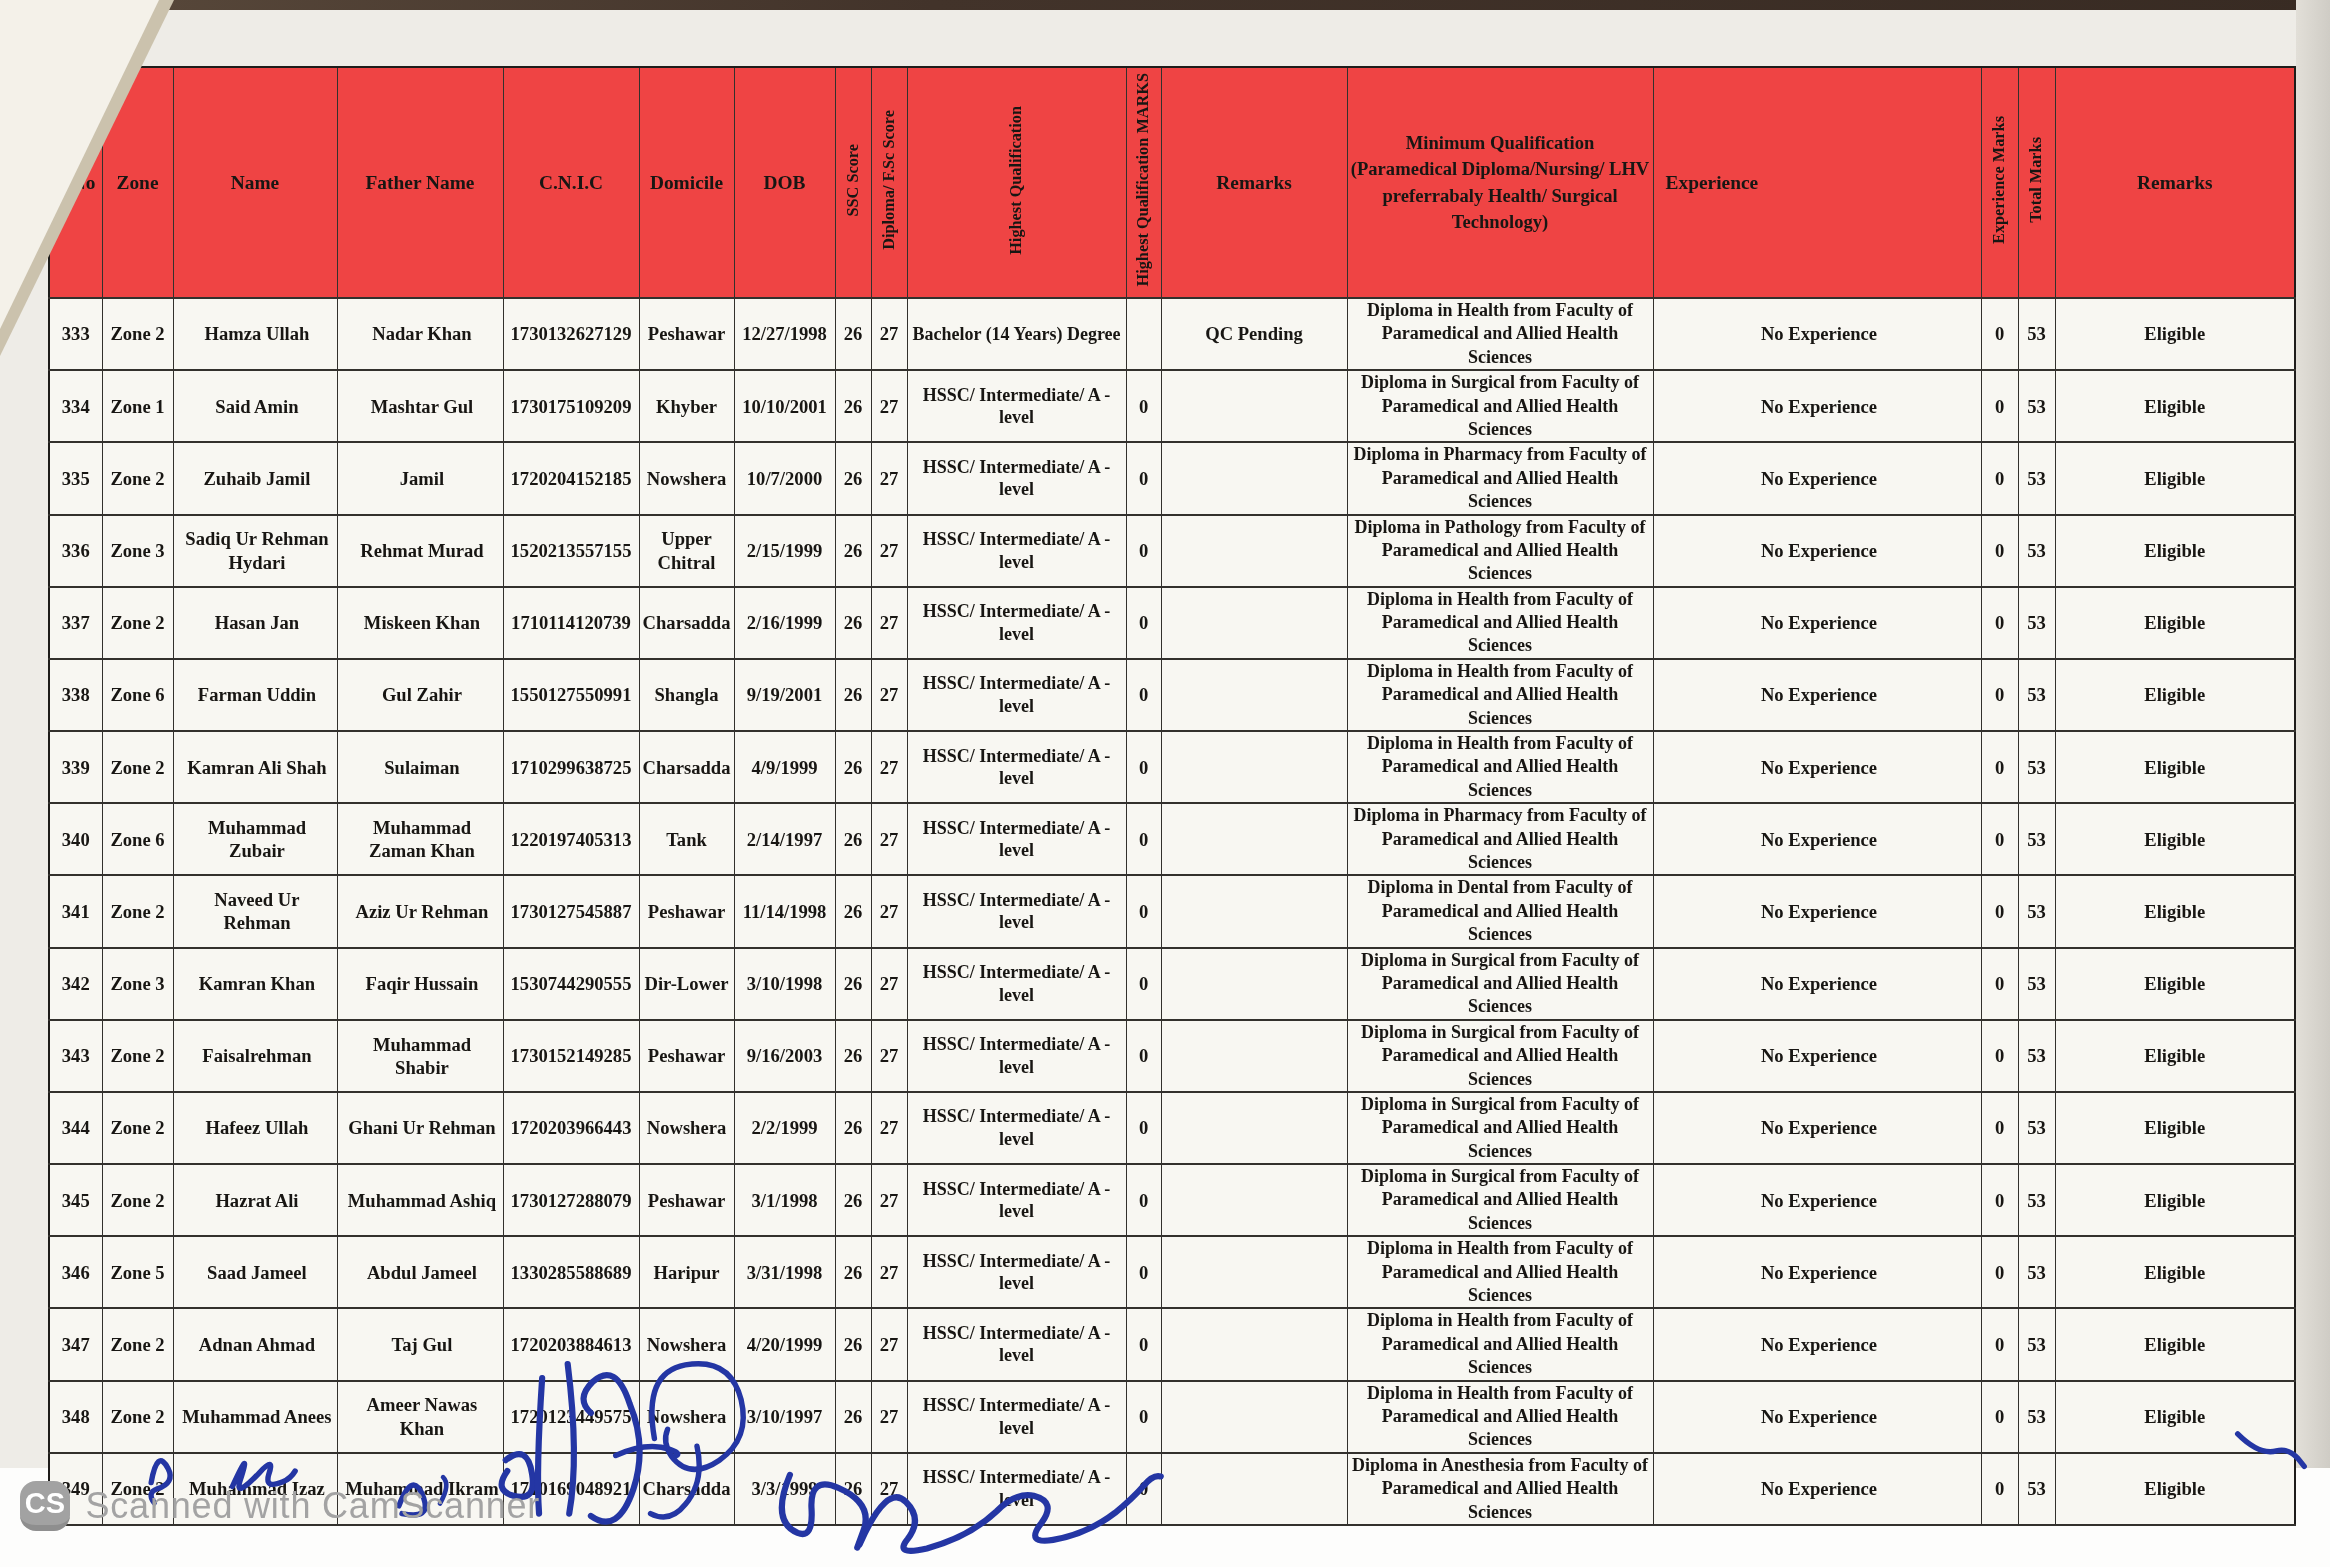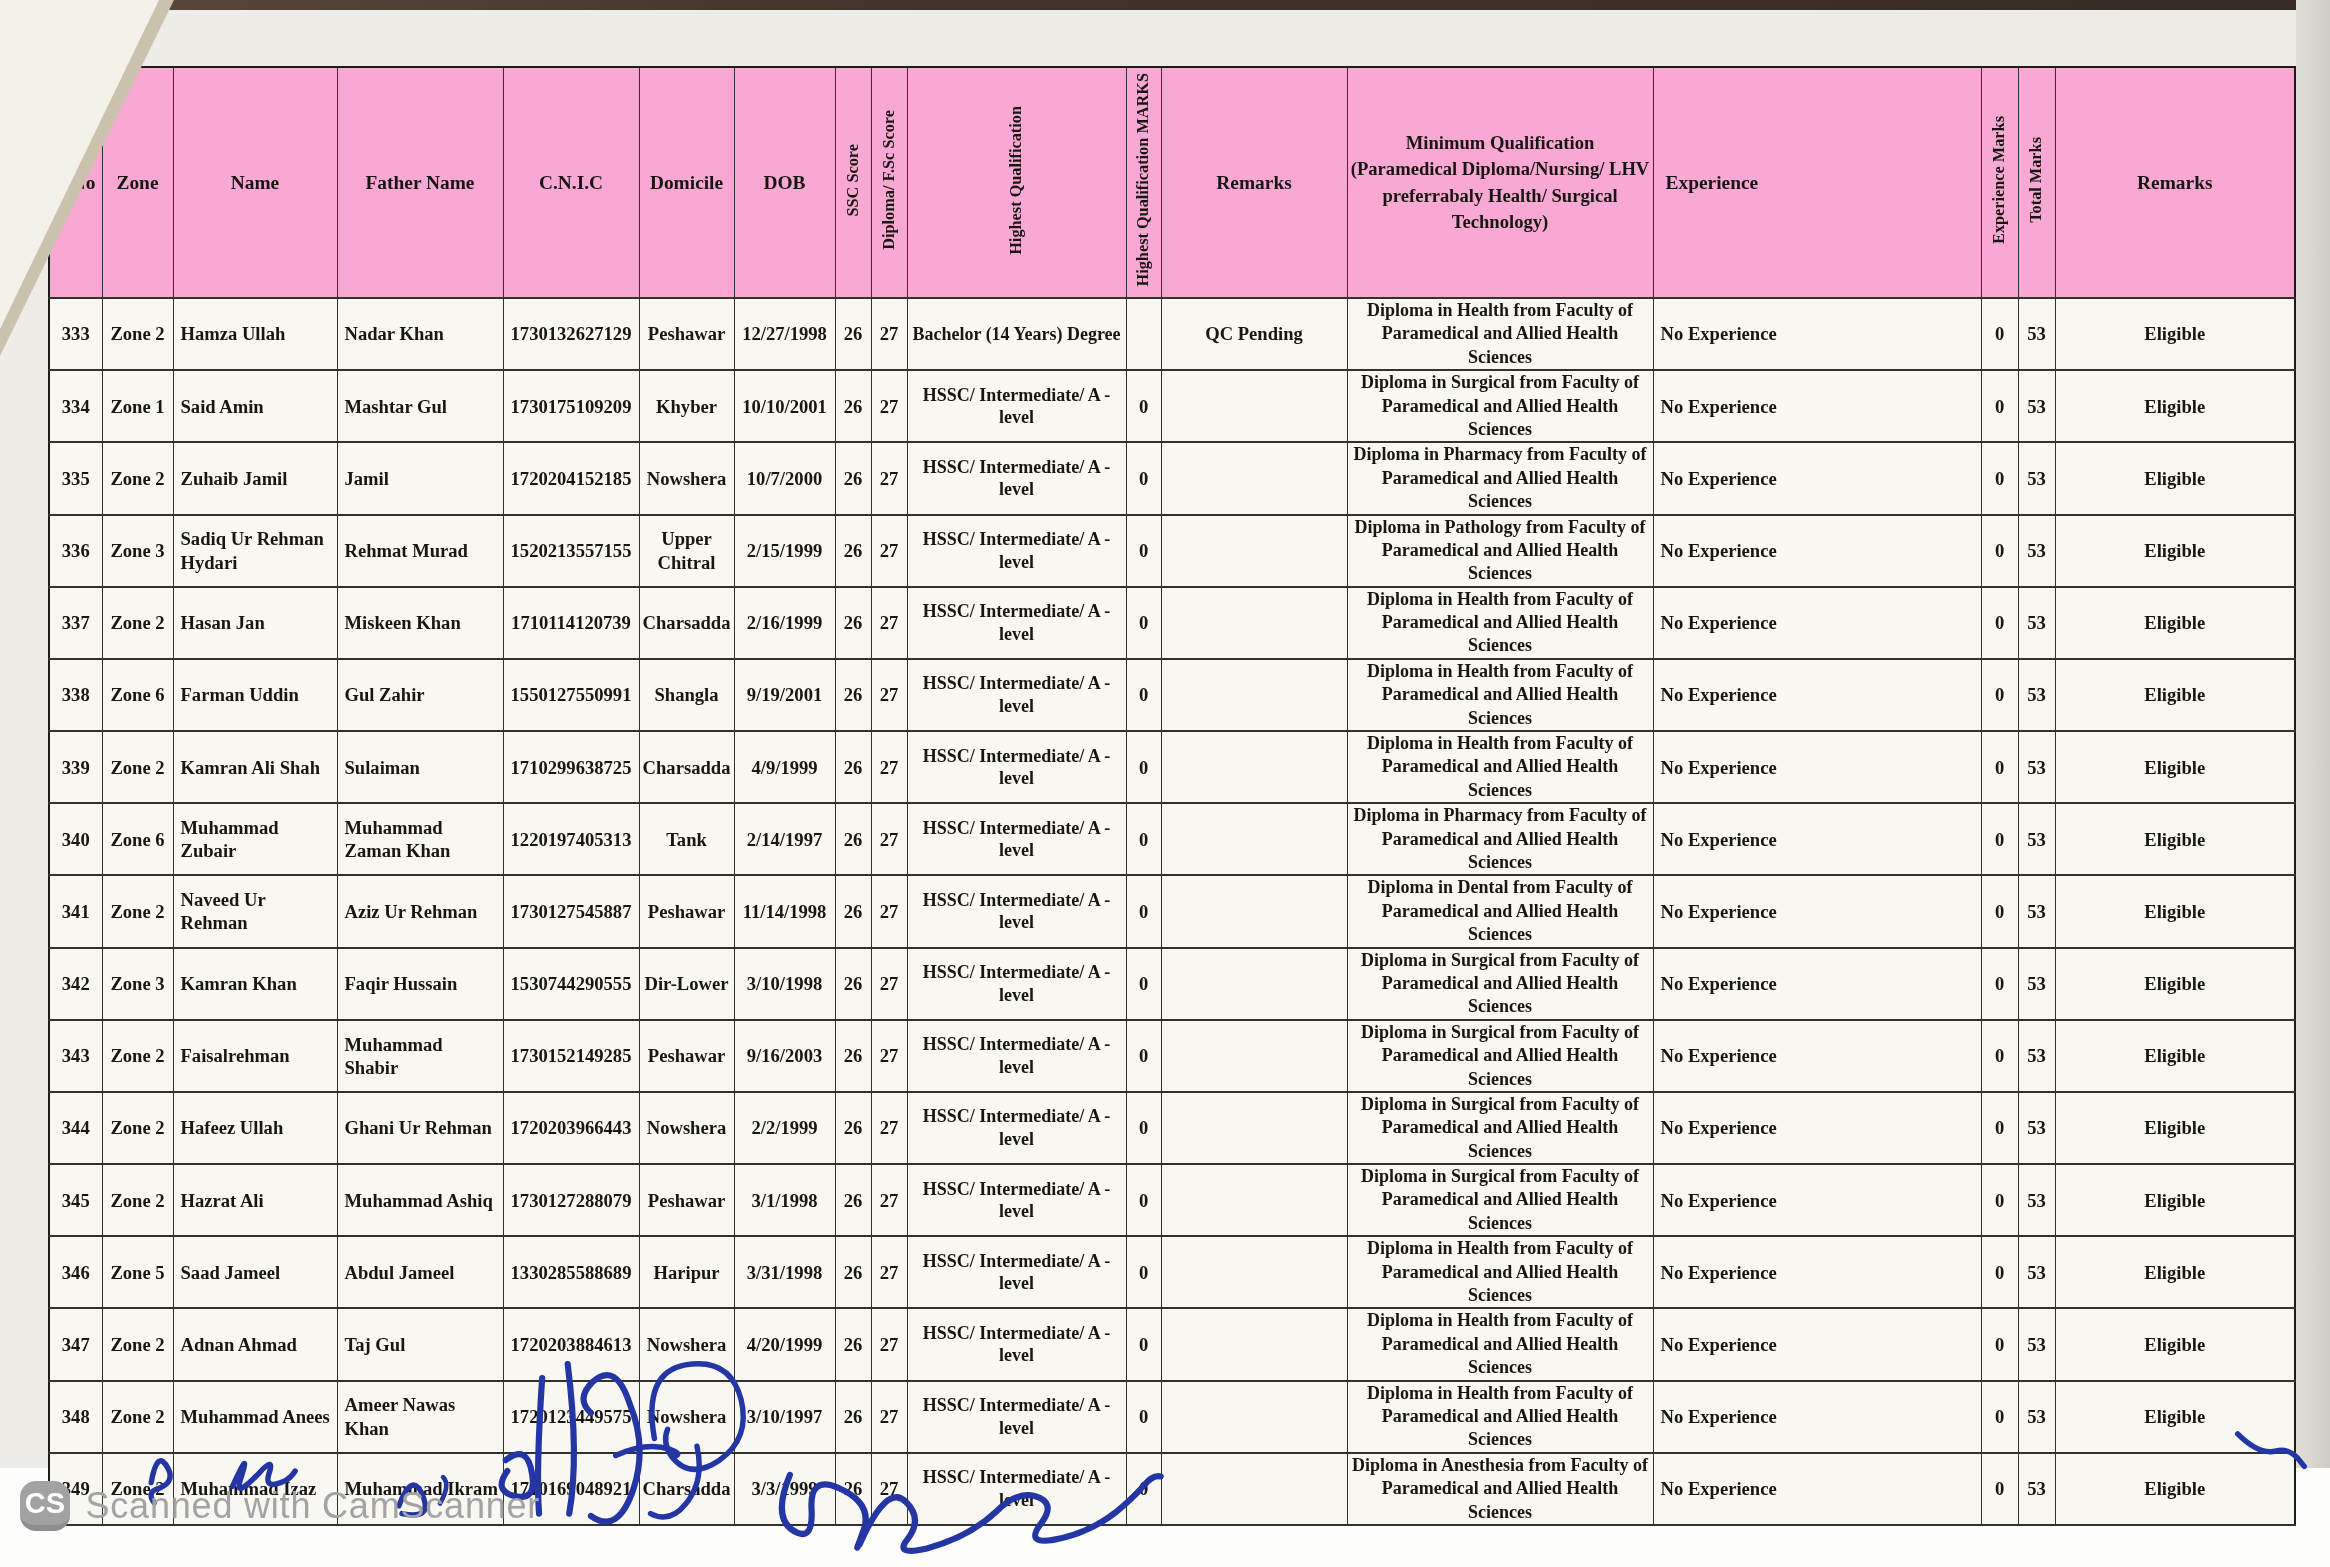--- a/index.html
+++ b/index.html
@@ -12,30 +12,30 @@
   .bottomstrip{position:absolute;left:0;bottom:0;width:100%;height:99px;background:#fdfdfc;}
   .fold-dark{position:absolute;top:0;left:0;width:174px;height:356px;background:#cbc2ad;
              clip-path:polygon(0 0,100% 0,0 100%);}
   .fold-light{position:absolute;top:0;left:0;width:159px;height:329px;background:#f4f1e9;
               clip-path:polygon(0 0,100% 0,0 100%);}
 
   .doc-table{position:absolute;left:48px;top:66px;border-collapse:collapse;table-layout:fixed;
              border:2.3px solid #1e1c1a;background:#f7f6f1;}
   .doc-table th,.doc-table td{border:1.5px solid #33312d;overflow:hidden;}
   .doc-table td{border-top-width:2.3px;border-bottom-width:2.3px;}
-  thead th{height:229px;background:#f9a8d4;font-weight:bold;font-size:19.4px;text-align:center;
+  thead th{height:229px;background:#ef4444;font-weight:bold;font-size:19.4px;text-align:center;
            vertical-align:middle;padding:0 3.1px;}
   thead th.vert span{display:inline-block;writing-mode:vertical-rl;transform:rotate(180deg);
            white-space:nowrap;font-size:16.3px;line-height:1;}
   thead th.h-minqual{font-size:18.6px;line-height:1.4;}
   thead th.h-experience{text-align:left;padding-left:12px;}
   tbody tr{height:68px;}
   tbody td{font-size:18.6px;font-weight:bold;text-align:center;vertical-align:middle;
            background:#f8f7f2;padding:0 3.1px;line-height:1.25;}
-  td.c-name,td.c-father,td.c-experience{text-align:left;padding-left:7px;}
+  td.c-name,td.c-father,td.c-experience{text-align:center;padding-left:7px;}
   td.c-hq{font-size:18px;}
   td.c-minqual{font-size:18px;line-height:1.3;}
   td.c-remarks2{font-weight:bold;margin-left:32px;}
 
   .sig-svg{position:absolute;left:0;top:0;width:2330px;height:1567px;pointer-events:none;}
 
   .watermark{position:absolute;left:20px;top:1481px;display:flex;align-items:center;gap:15.5px;
              font-family:"Liberation Sans","DejaVu Sans",sans-serif;}
   .cs-badge{width:50px;height:50px;background:#a2a2a2;border-radius:16px;display:flex;
             align-items:center;justify-content:center;color:#fff;font-weight:bold;font-size:29px;

